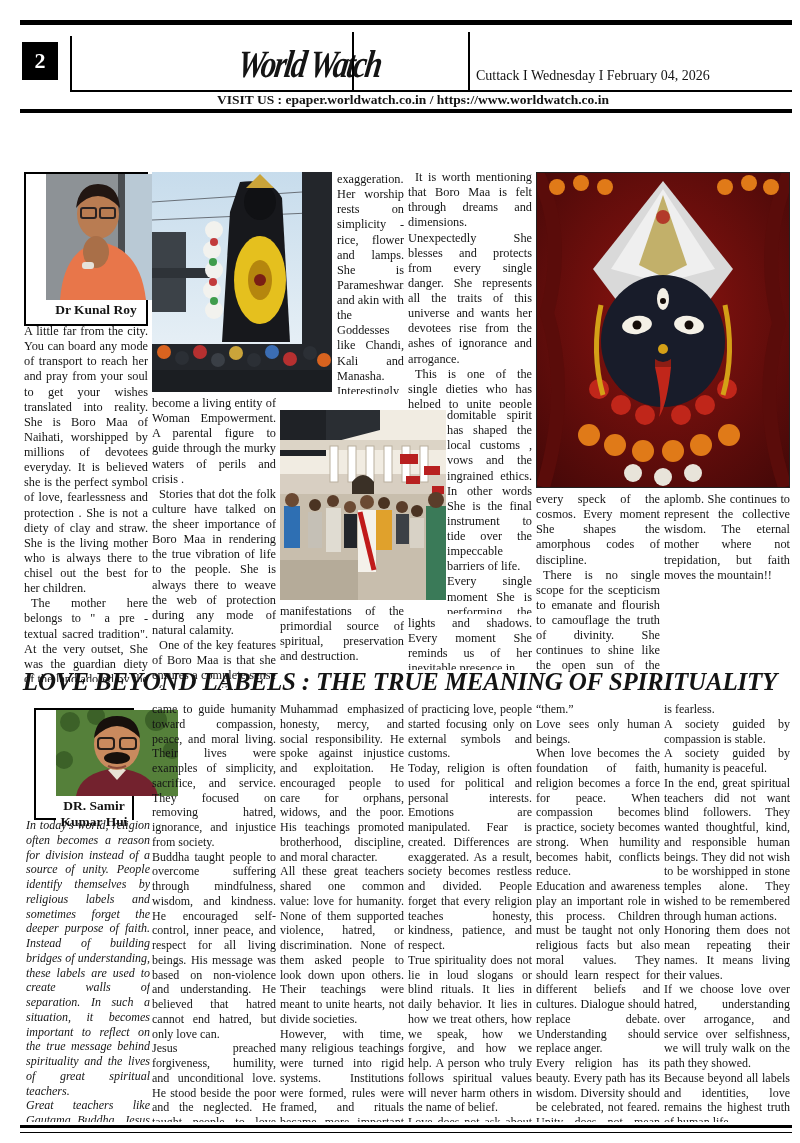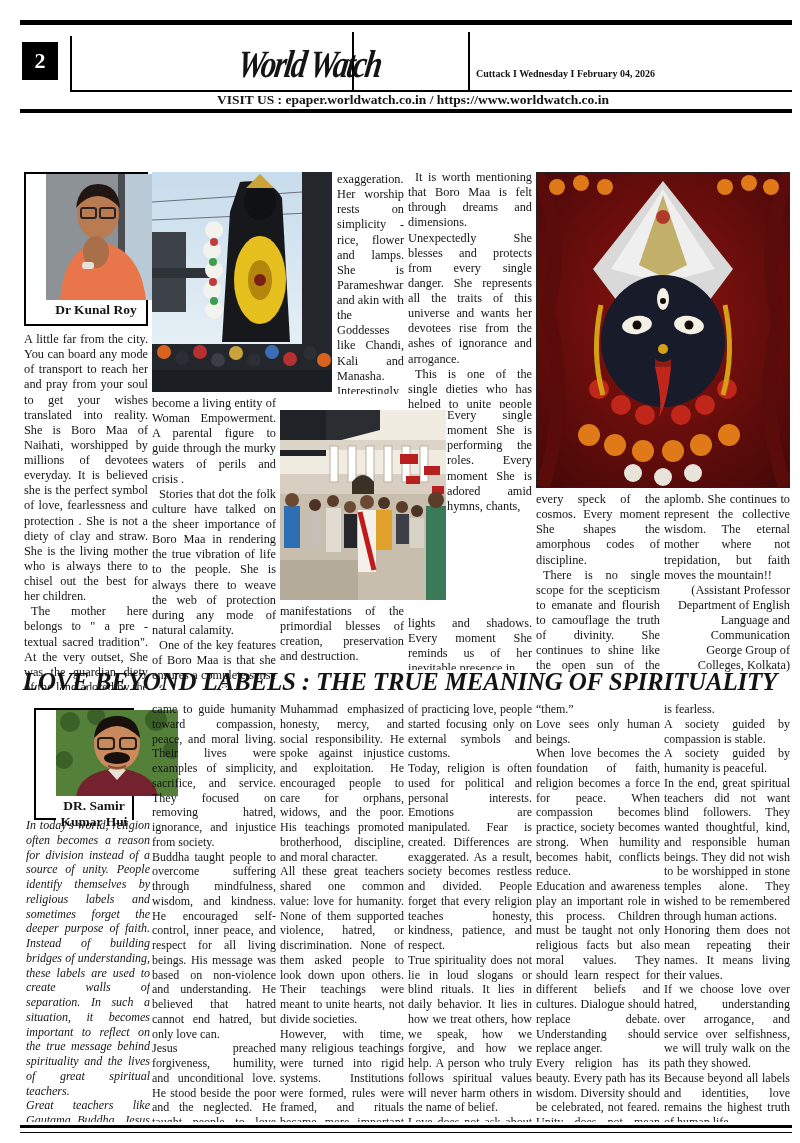--- a/index.html
+++ b/index.html
@@ -10,21 +10,21 @@
   .body-text{font-size:12.3px;line-height:1.23;text-align:justify;overflow:hidden;}
   .body-text p{margin:0;}
   .a2 .body-text, .body-text.a2{font-size:12px;line-height:1.23;}
   .ind{text-indent:7px;}
   .figure{border:2px solid #000;background:#fff;box-sizing:border-box;padding-left:20px;}
   .figcap{text-align:center;font-weight:bold;font-size:13.5px;line-height:1.2;padding:2px 0 1px 0;background:#fff;}
   .headline1{width:100%;text-align:center;font-weight:bold;font-size:60px;letter-spacing:1.5px;white-space:nowrap;}
   .headline2{width:100%;text-align:center;font-weight:bold;font-size:25px;letter-spacing:-0.2px;white-space:nowrap;font-style:italic;}
   .logo{font-style:italic;font-weight:bold;font-size:31px;letter-spacing:-2px;transform:skewX(-8deg) scaleY(1.25);white-space:nowrap;}
   .special{font-weight:bold;font-size:21px;line-height:1.08;text-align:center;}
-  .dateline{font-weight:bold;font-size:10px;white-space:nowrap;}
+  .dateline{font-weight:normal;font-size:14px;white-space:nowrap;}
   .visit{font-weight:bold;font-size:13.5px;text-align:center;width:100%;}
   .pageno{background:#000;color:#fff;font-weight:bold;font-size:22px;text-align:center;line-height:38px;}
   .credit-lines p{margin:0;text-align:right;}
   .right{text-align:right;}
   svg{display:block;}
 </style>
 </head>
 <body>
 
 <div class="page">
@@ -54,21 +54,21 @@
       <ellipse cx="52" cy="40" rx="21" ry="25" fill="#b97c52"></ellipse>
       <path d="M30 34 Q33 10 52 10 Q72 10 74 34 Q63 22 52 22 Q40 22 30 34 Z" fill="#221612"></path>
       <rect x="35" y="34" width="15" height="10" rx="2" fill="none" stroke="#2a2222" stroke-width="2"></rect>
       <rect x="54" y="34" width="15" height="10" rx="2" fill="none" stroke="#2a2222" stroke-width="2"></rect>
       <ellipse cx="50" cy="78" rx="13" ry="16" fill="#a96f48"></ellipse>
       <rect x="36" y="88" width="12" height="7" rx="3" fill="#e6e2da"></rect>
     </svg>
     <figcaption class="figcap">Dr Kunal Roy</figcaption>
   </figure>
 
-  <div class="abs body-text" style="left:24px;top:332px;width:124px;height:358px;">
+  <div class="abs body-text" style="left:24px;top:324px;width:124px;height:358px;">
     <p>A little far from the city. You can board any mode of transport to reach her and pray from your soul to get your wishes translated into reality. She is Boro Maa of Naihati, worshipped by millions of devotees everyday. It is believed she is the perfect symbol of love, fearlessness and protection . She is not a diety of clay and straw. She is the living mother who is always there to chisel out the best for her children.</p>
     <p class="ind">The mother here belongs to " a pre - textual sacred tradition". At the very outset, She was the guardian diety of the land adored by the villagers, but with the passage of time She has</p>
   </div>
 
   <div class="abs" style="left:152px;top:172px;width:180px;height:220px;">
     <svg width="180" height="220" viewBox="0 0 180 220">
       <defs>
         <linearGradient id="sky1" x1="0" y1="0" x2="0" y2="1">
           <stop offset="0" stop-color="#c7dcec"></stop>
             <stop offset="1" stop-color="#eef4f8"></stop>
@@ -170,28 +170,29 @@
       <rect x="78" y="100" width="18" height="62" fill="#f4f1ea"></rect>
       <circle cx="87" cy="92" r="7" fill="#6b4a33"></circle>
       <path d="M80 102 L94 160" stroke="#c01a1a" stroke-width="5"></path>
       <rect x="146" y="96" width="20" height="94" fill="#3a7a58"></rect>
       <circle cx="156" cy="90" r="8" fill="#5a3d2a"></circle>
       <rect x="0" y="150" width="78" height="40" fill="#b5ab99"></rect>
     </svg>
   </div>
 
   <div class="abs body-text" style="left:280px;top:604px;width:124px;height:66px;">
-    <p>manifestations of the primordial blesses of creation, preservation and destruction.</p>
+    <p>manifestations of the primordial source of spiritual, preservation and destruction.</p>
   </div>
 
   <div class="abs body-text" style="left:408px;top:170px;width:124px;height:238px;">
     <p class="ind">It is worth mentioning that Boro Maa is felt through dreams and dimensions. Unexpectedly She blesses and protects from every single danger. She represents all the traits of this universe and wants her devotees rise from the ashes of ignorance and arrogance.</p>
     <p class="ind">This is one of the single dieties who has helped to unite people from the diverse cultural backgrounds. Moreover, her in-</p>
   </div>
   <div class="abs body-text" style="left:447px;top:408px;width:85px;height:206px;">
+    <p>domitable spirit has shaped the local customs , vows and the ingrained ethics. In other words She is the final instrument to tide over the impeccable barriers of life.</p>
     <p>Every single moment She is performing the roles. Every moment She is adored amid hymns, chants,</p>
   </div>
   <div class="abs body-text" style="left:408px;top:616px;width:124px;height:54px;">
     <p>lights and shadows. Every moment She reminds us of her inevitable presence in</p>
   </div>
 
   <div class="abs" style="left:536px;top:172px;width:254px;height:316px;border:1px solid #222;box-sizing:border-box;">
     <svg width="252" height="314" viewBox="0 0 252 314">
       <defs>
         <radialGradient id="redbg" cx="0.5" cy="0.45" r="0.8">
@@ -250,26 +251,20 @@
     </svg>
   </div>
 
   <div class="abs body-text" style="left:536px;top:492px;width:124px;height:182px;">
     <p>every speck of the cosmos. Every moment She shapes the amorphous codes of discipline.</p>
     <p class="ind">There is no single scope for the scepticism to emanate and flourish to camouflage the truth of divinity. She continues to shine like the open sun of the endless. She continues to thrive in each soul with</p>
   </div>
 
   <div class="abs body-text" style="left:664px;top:492px;width:126px;height:196px;">
     <p>aplomb. She continues to represent the collective wisdom. The eternal mother where not trepidation, but faith moves the mountain!!</p>
-    <div class="credit-lines">
-      <p>(Assistant Professor</p>
-      <p>Department of English</p>
-      <p>Language and Communication</p>
-      <p>George Group of Colleges, Kolkata)</p>
-    </div>
   </div>
 
   <div class="abs headline2" style="left:0px;top:668px;">LOVE BEYOND LABELS : THE TRUE MEANING OF SPIRITUALITY</div>
 
   <figure class="abs figure" style="left:26px;top:700px;width:100px;height:112px;margin:8px;border-width:2px;">
     <svg width="122" height="86" viewBox="0 0 122 86">
       <rect width="122" height="86" fill="#55803a"></rect>
       <g fill="#3c6128">
         <circle cx="14" cy="12" r="10"></circle>
           <circle cx="40" cy="6" r="9"></circle>

